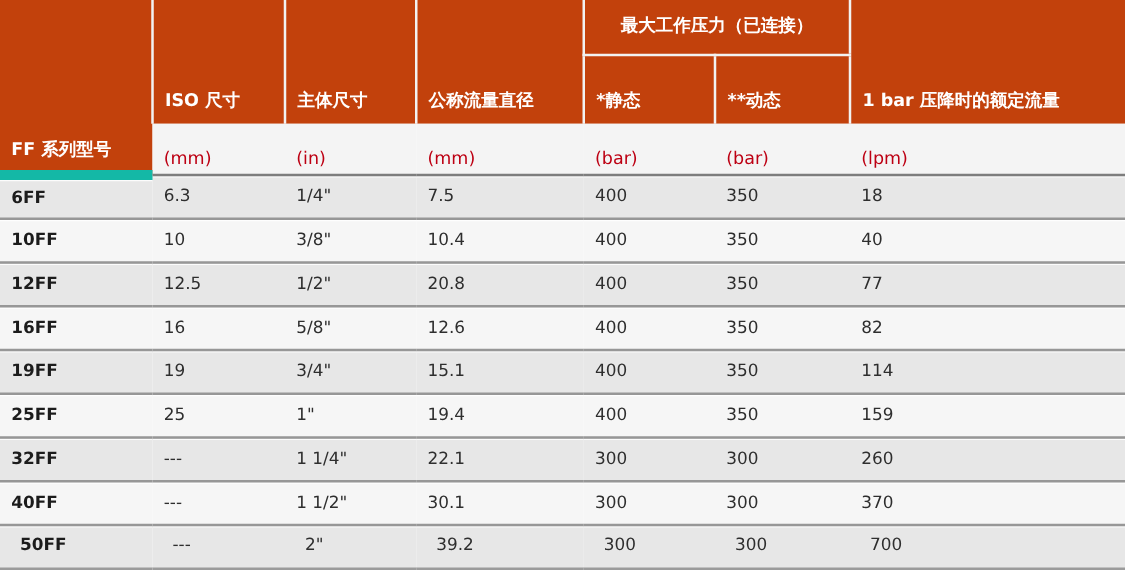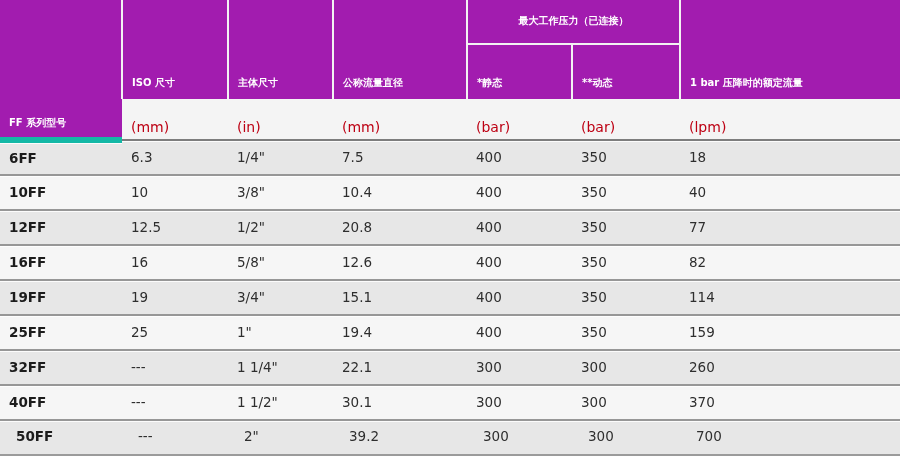--- a/index.html
+++ b/index.html
@@ -14,36 +14,36 @@
     background: #ffffff;
     overflow: hidden;
   }
   table.spec {
     width: 900px;
     border-collapse: collapse;
     table-layout: fixed;
   }
   
   thead th {
-    background: #a21caf;
+    background: #c2410c;
     color: #ffffff;
     font-weight: bold;
-    font-size: 10px;
+    font-size: 14px;
     text-align: left;
     vertical-align: bottom;
     padding: 0 4px 9px 9px;
     white-space: nowrap;
   }
   tr.h-top   { height: 44px; }
   tr.h-mid   { height: 55px; }
   tr.h-units { height: 31px; }
   th.model-head {
     vertical-align: bottom;
     padding-bottom: 7px;
-    border-bottom: 6px solid #14b8a6;
+    border-bottom: 8px solid #14b8a6;
   }
   th.group-head {
     text-align: center;
     vertical-align: middle;
     padding: 0 4px 2px 4px;
     border-bottom: 2px solid #f2f2f2;
   }
   th.wl { border-left: 2px solid #f2f2f2; }
   
   tr.h-units td {

